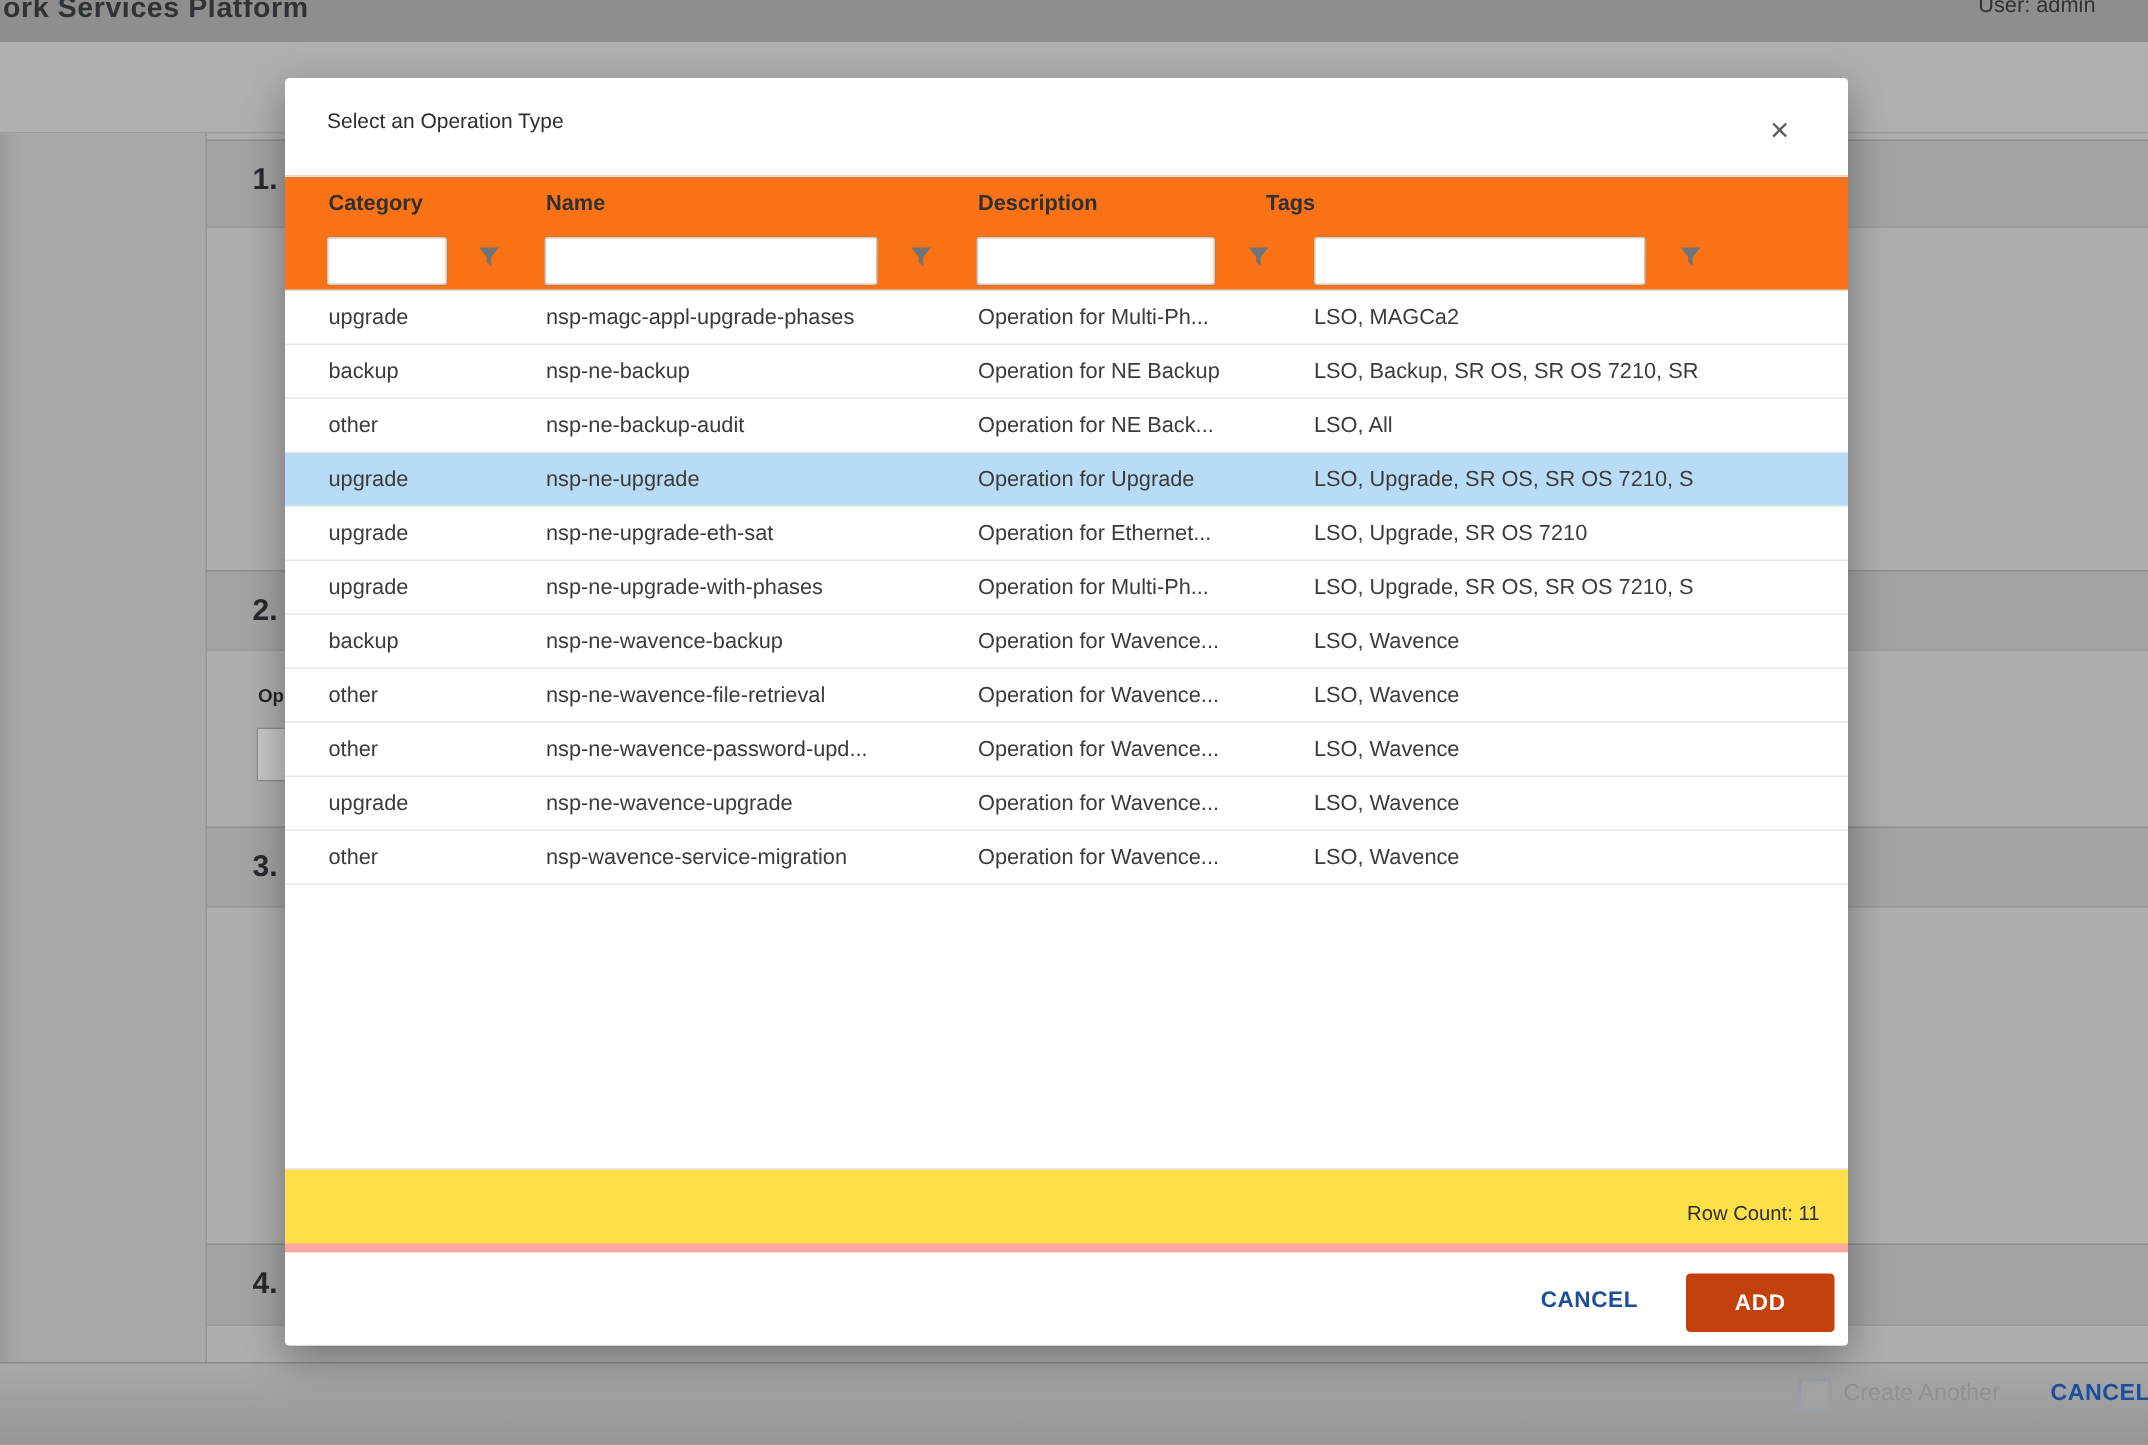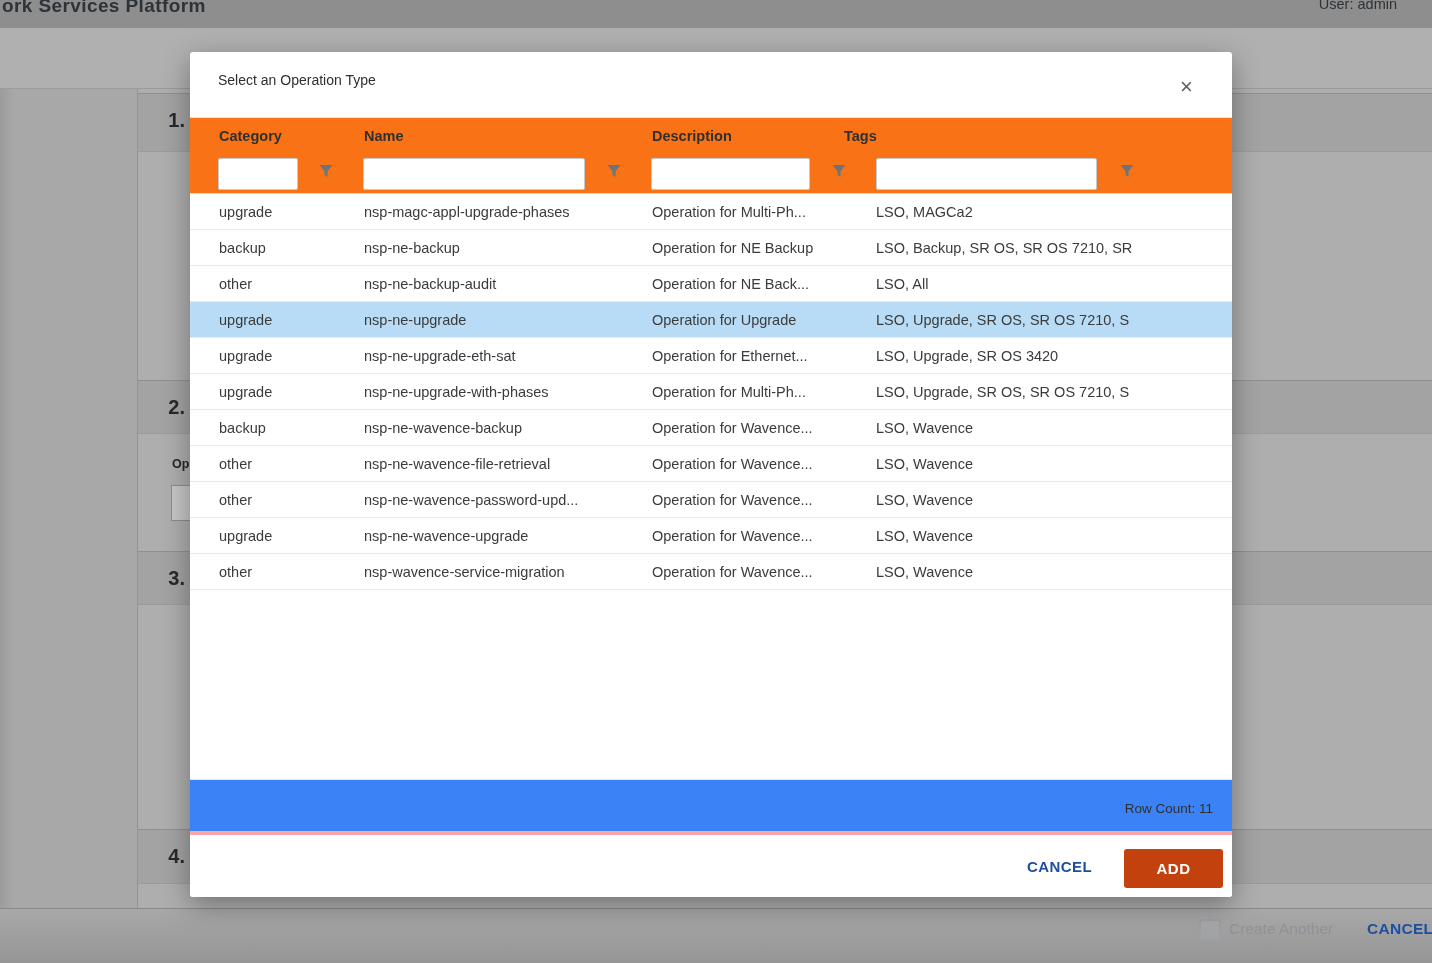--- a/index.html
+++ b/index.html
@@ -36,21 +36,21 @@
   .h-cat{left:29px;} .h-name{left:174px;} .h-desc{left:462px;} .h-tags{left:654px;}
   .fi{position:absolute;top:40px;height:32px;border:1px solid #c9c9c9;border-radius:2px;background:#fff;box-sizing:border-box;padding:0 6px;font-size:13px;color:#333;font-family:"Liberation Sans",sans-serif;}
   .f-cat{left:28px;width:80px;} .f-name{left:173px;width:222px;} .f-desc{left:461px;width:159px;} .f-tags{left:686px;width:221px;}
   .ficon{position:absolute;top:46px;width:14px;height:14px;cursor:pointer;}
   .ficon.i1{left:129px;} .ficon.i2{left:417px;} .ficon.i3{left:642px;} .ficon.i4{left:930px;}
   .tbody{position:absolute;left:0;top:142px;width:1042px;}
   .trow{position:relative;height:36px;border-bottom:1px solid #e9e9e9;box-sizing:border-box;cursor:pointer;background:#fff;}
   .trow.selected{background:#b9dcf6;}
   .trow .c{position:absolute;top:50%;transform:translateY(-50%);white-space:nowrap;font-size:14.5px;color:#3b3b3b;}
   .c.cat{left:29px;} .c.name{left:174px;} .c.desc{left:462px;text-align:center;} .c.tags{left:686px;max-width:352px;overflow:hidden;}
-  .rowcount-bar{position:absolute;left:0;top:727px;width:1042px;height:56px;background:#3b82f6;border-top:1px solid #e3e3e3;border-bottom:4px solid #fca5a5;box-sizing:border-box;}
+  .rowcount-bar{position:absolute;left:0;top:727px;width:1042px;height:56px;background:#fde047;border-top:1px solid #e3e3e3;border-bottom:6px solid #fca5a5;box-sizing:border-box;}
   .rowcount{position:absolute;right:19px;top:21px;font-size:13.5px;color:#2f2f2f;}
   .m-footer{position:absolute;left:0;top:783px;width:1042px;height:62px;background:#fff;}
   .m-cancel{position:absolute;right:140px;top:23px;font-size:15px;font-weight:bold;color:#1c4e9e;letter-spacing:.4px;cursor:pointer;}
   .m-add{position:absolute;left:934px;top:14px;width:99px;height:39px;background:#c2410c;border:none;border-radius:3px;
     color:#fff;font-size:15px;font-weight:bold;letter-spacing:.5px;font-family:"Liberation Sans",sans-serif;cursor:pointer;}
 </style>
 </head>
 <body>
 
 <div class="stage">
@@ -148,21 +148,21 @@
     <span class="c cat">upgrade</span>
     <span class="c name">nsp-ne-upgrade</span>
     <span class="c desc">Operation for Upgrade</span>
     <span class="c tags">LSO, Upgrade, SR OS, SR OS 7210, S</span>
   </div>
 
   <div class="trow">
     <span class="c cat">upgrade</span>
     <span class="c name">nsp-ne-upgrade-eth-sat</span>
     <span class="c desc">Operation for Ethernet...</span>
-    <span class="c tags">LSO, Upgrade, SR OS 3420</span>
+    <span class="c tags">LSO, Upgrade, SR OS 7210</span>
   </div>
 
   <div class="trow">
     <span class="c cat">upgrade</span>
     <span class="c name">nsp-ne-upgrade-with-phases</span>
     <span class="c desc">Operation for Multi-Ph...</span>
     <span class="c tags">LSO, Upgrade, SR OS, SR OS 7210, S</span>
   </div>
 
   <div class="trow">

